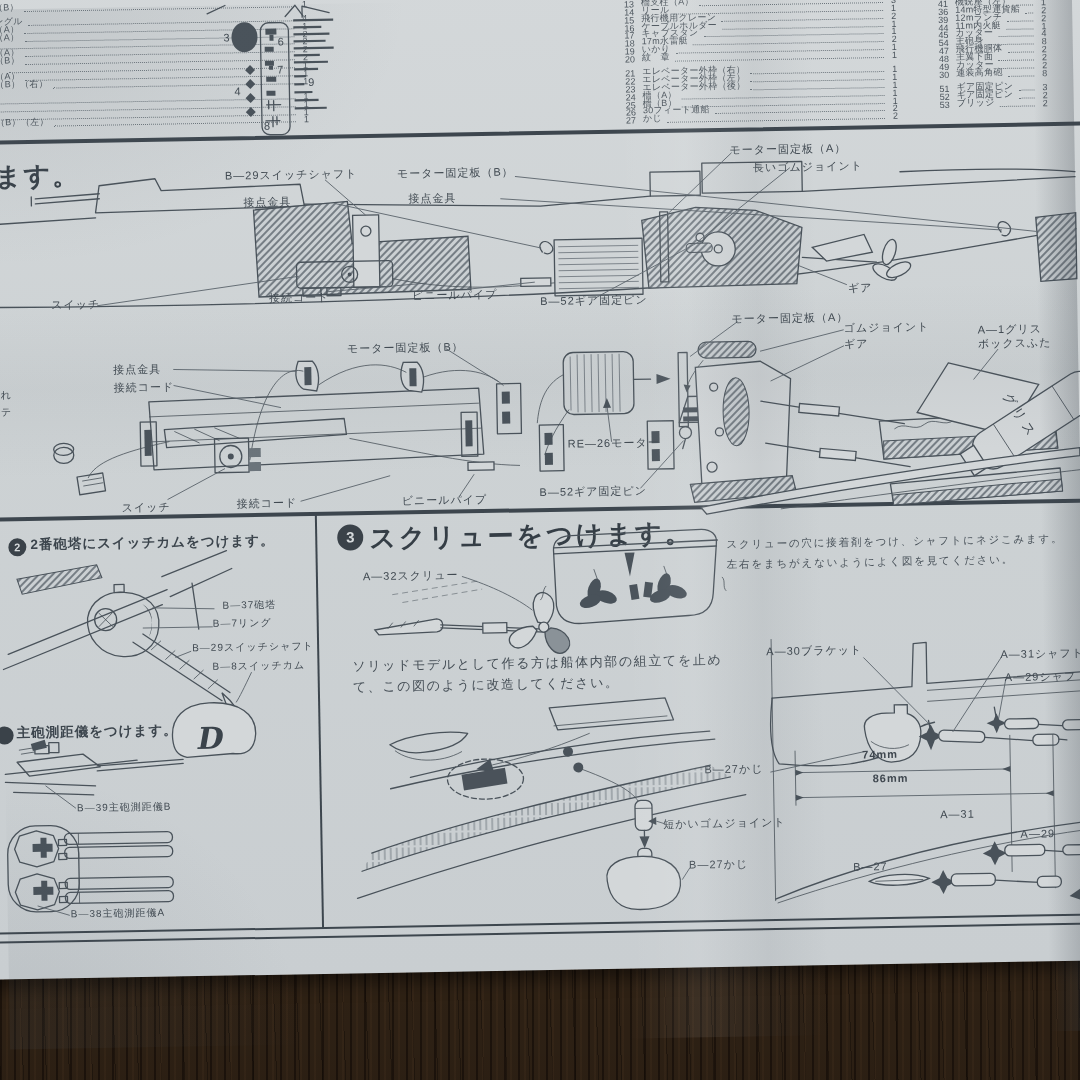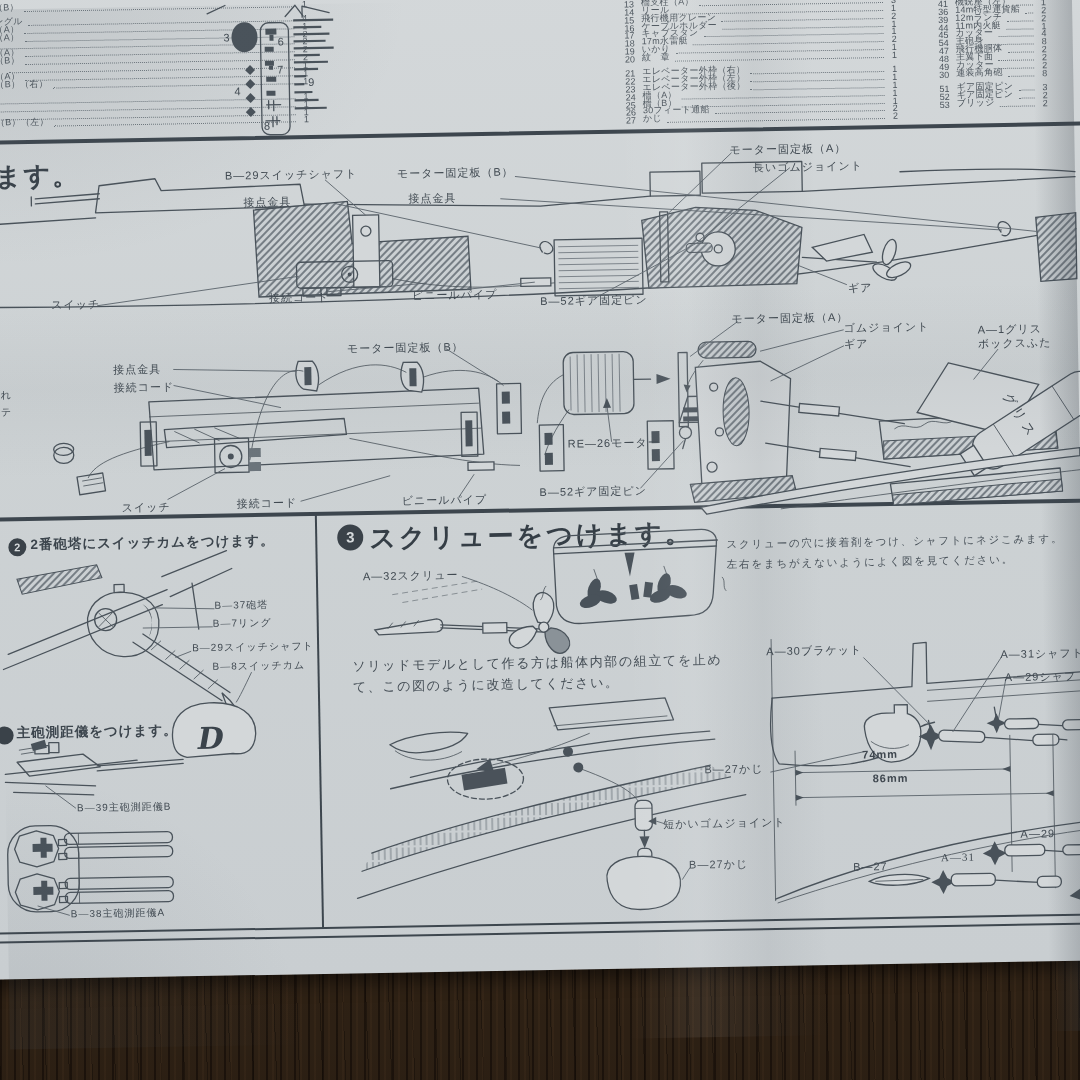--- a/index.html
+++ b/index.html
@@ -607,21 +607,21 @@
         <polygon class="fl" points="26,363 34,363 34,357 40,357 40,363 46,363 46,371 40,371 40,377 34,377 34,371 26,371"></polygon>
         <rect class="ln" x="52" y="359" width="8" height="6"></rect>
           <rect class="ln" x="52" y="373" width="8" height="6"></rect>
         <rect class="ln" x="58" y="310" width="108" height="11" rx="5"></rect>
         <rect class="ln" x="58" y="324" width="108" height="11" rx="5"></rect>
         <rect class="ln" x="58" y="355" width="108" height="11" rx="5"></rect>
         <rect class="ln" x="58" y="369" width="108" height="11" rx="5"></rect>
         <path class="th" d="M72,310 L72,321 M72,324 L72,335 M72,355 L72,366 M72,369 L72,380"></path>
         <path class="ld" d="M62,392 L30,382"></path>
       </svg>
-      <div class="lbl sm" style="left:212px;top:594px;">B—37砲塔</div>
+      <div class="lbl sm" style="left:220px;top:594px;">B—37砲塔</div>
       <div class="lbl sm" style="left:210px;top:612px;">B—7リング</div>
       <div class="lbl sm" style="left:189px;top:636px;">B—29スイッチシャフト</div>
       <div class="lbl sm" style="left:209px;top:655px;">B—8スイッチカム</div>
 
       <div class="badge b2" style="left:-9px;top:717px;"></div>
       <div class="h2t" style="left:12px;top:715px;">主砲測距儀をつけます。</div>
       <div class="lbl sm" style="left:71px;top:794px;">B—39主砲測距儀B</div>
       <div class="lbl sm" style="left:63px;top:900px;">B—38主砲測距儀A</div>
 
       <div class="badge b3" style="left:336px;top:521px;">3</div>
@@ -736,21 +736,21 @@
         <path class="ld" d="M258,30 L208,104"></path>
         <path class="ld" d="M262,52 L254,92"></path>
         <path class="ld" d="M25,141 L120,122"></path>
       </svg>
       <div class="lbl" style="left:763px;top:649px;">A—30ブラケット</div>
       <div class="lbl" style="left:997px;top:656px;">A—31シャフトA</div>
       <div class="lbl" style="left:1001px;top:679px;">A—29シャフト</div>
       <div class="dim" style="left:845px;top:754px;width:60px;">74mm</div>
       <div class="dim" style="left:850px;top:778px;width:70px;">86mm</div>
       <div class="lbl" style="left:846px;top:866px;">B—27</div>
-      <div class="lbl" style="left:934px;top:858px;font-family:Liberation Serif, serif;">A—31</div>
+      <div class="lbl" style="left:934px;top:815px;">A—31</div>
       <div class="lbl" style="left:1014px;top:836px;">A—29</div>
 
       <div class="shade tl"></div>
       <div class="shade fold"></div>
       <div class="shade right"></div>
       <div class="shade bl"></div>
       <div class="shade band"></div>
     </div>
   </div>
 </div>

